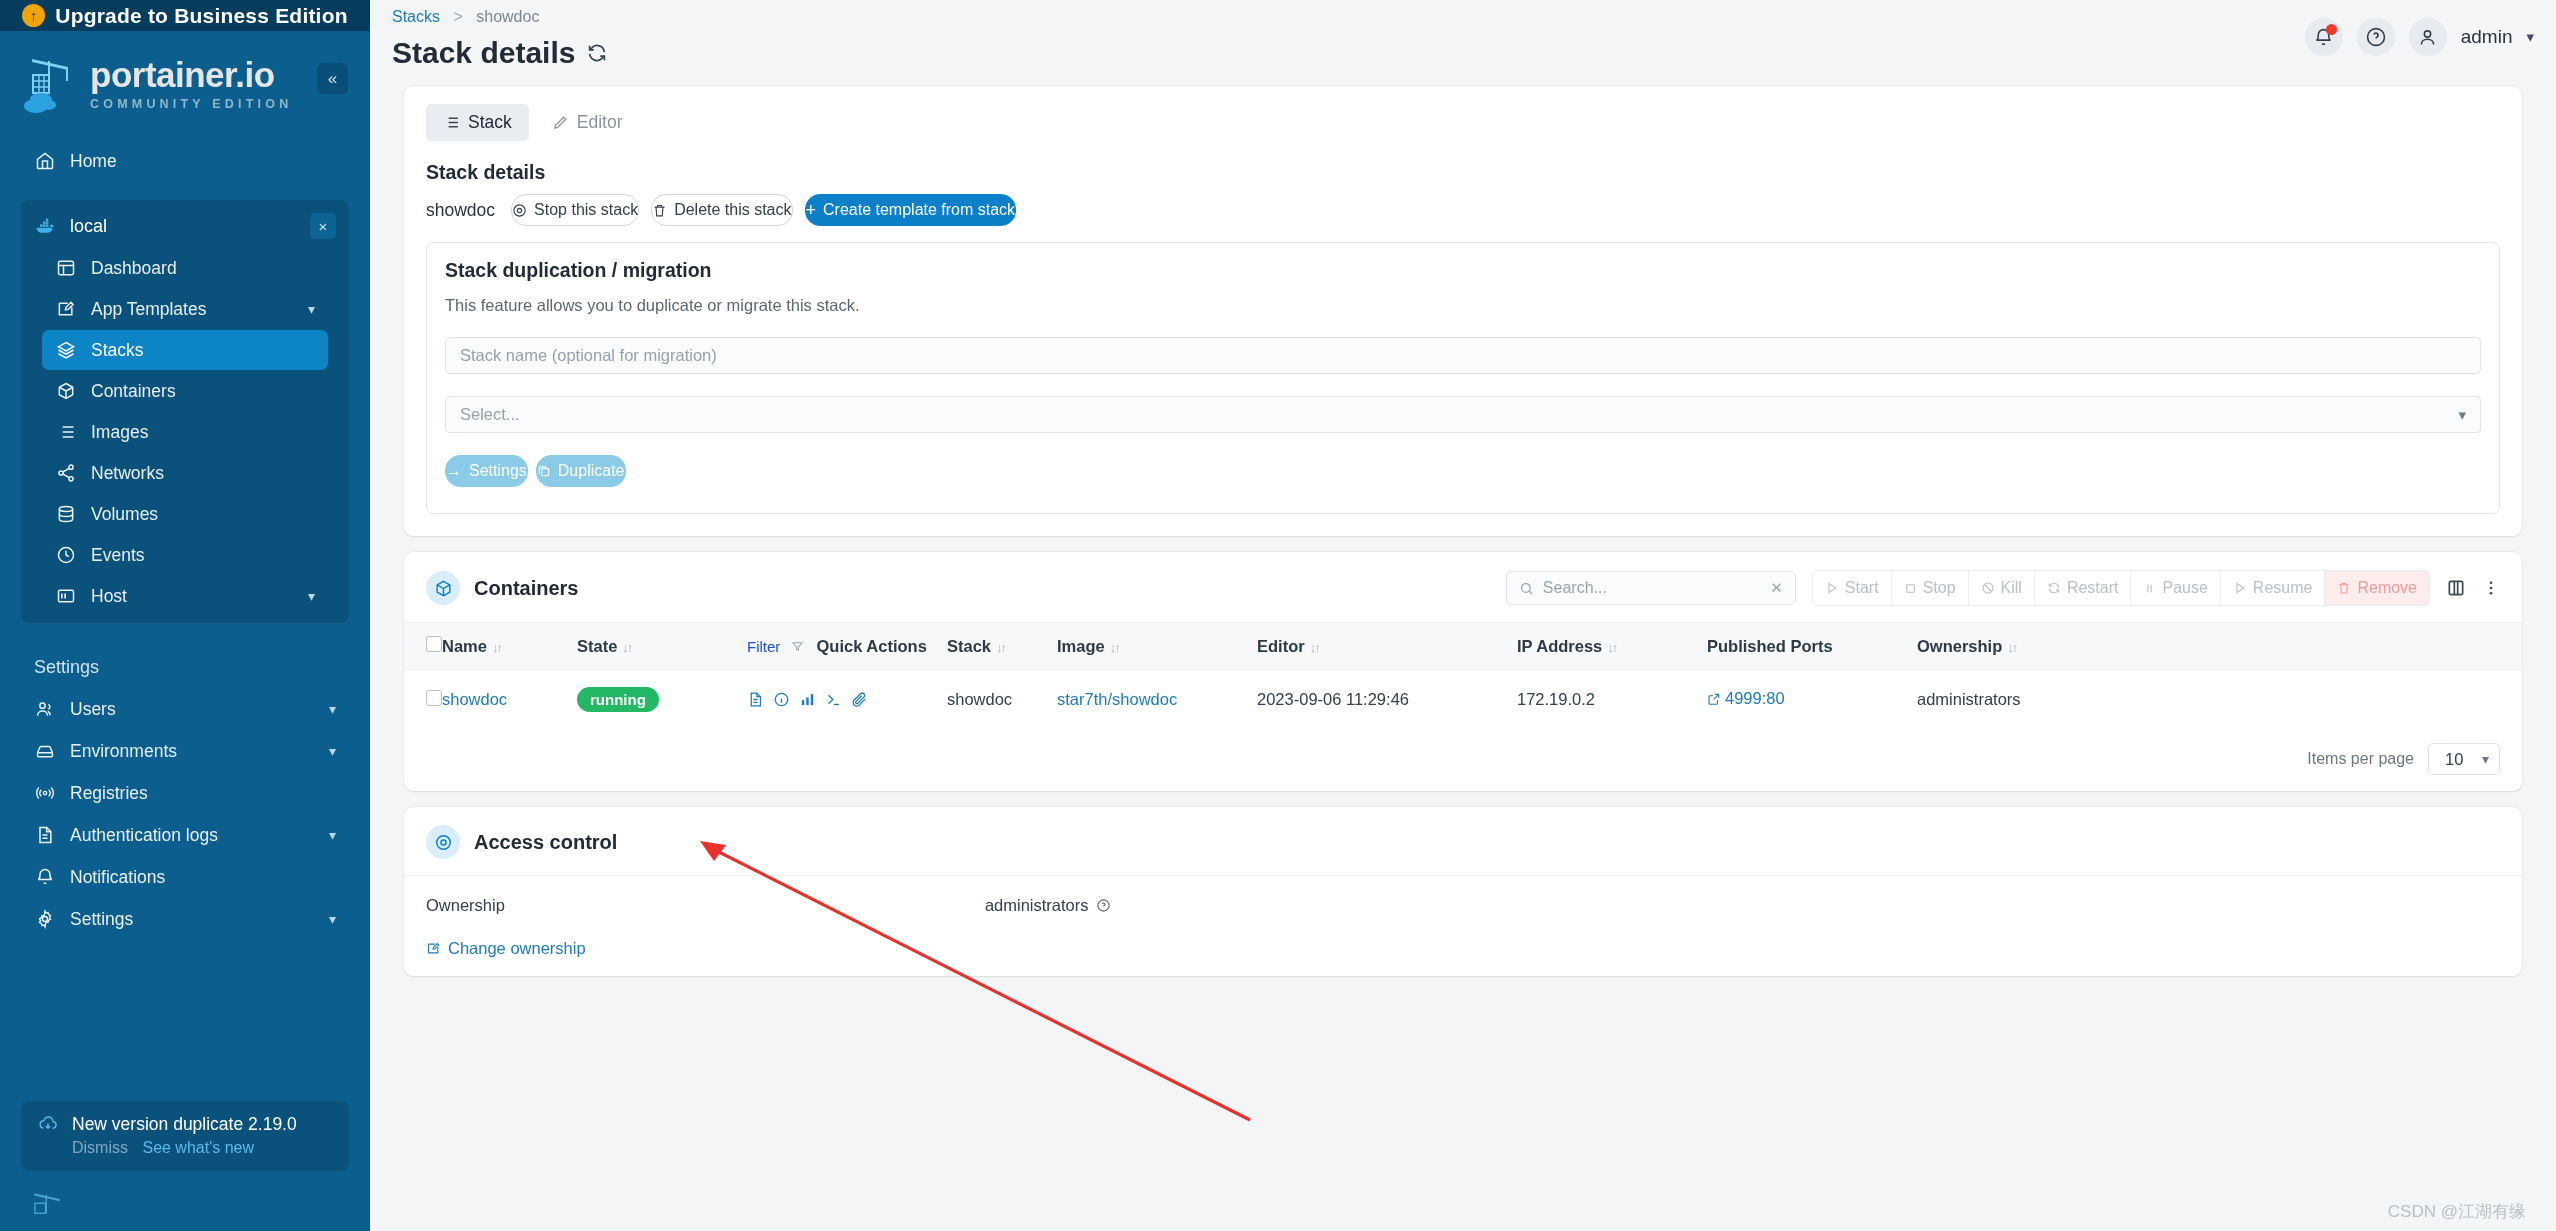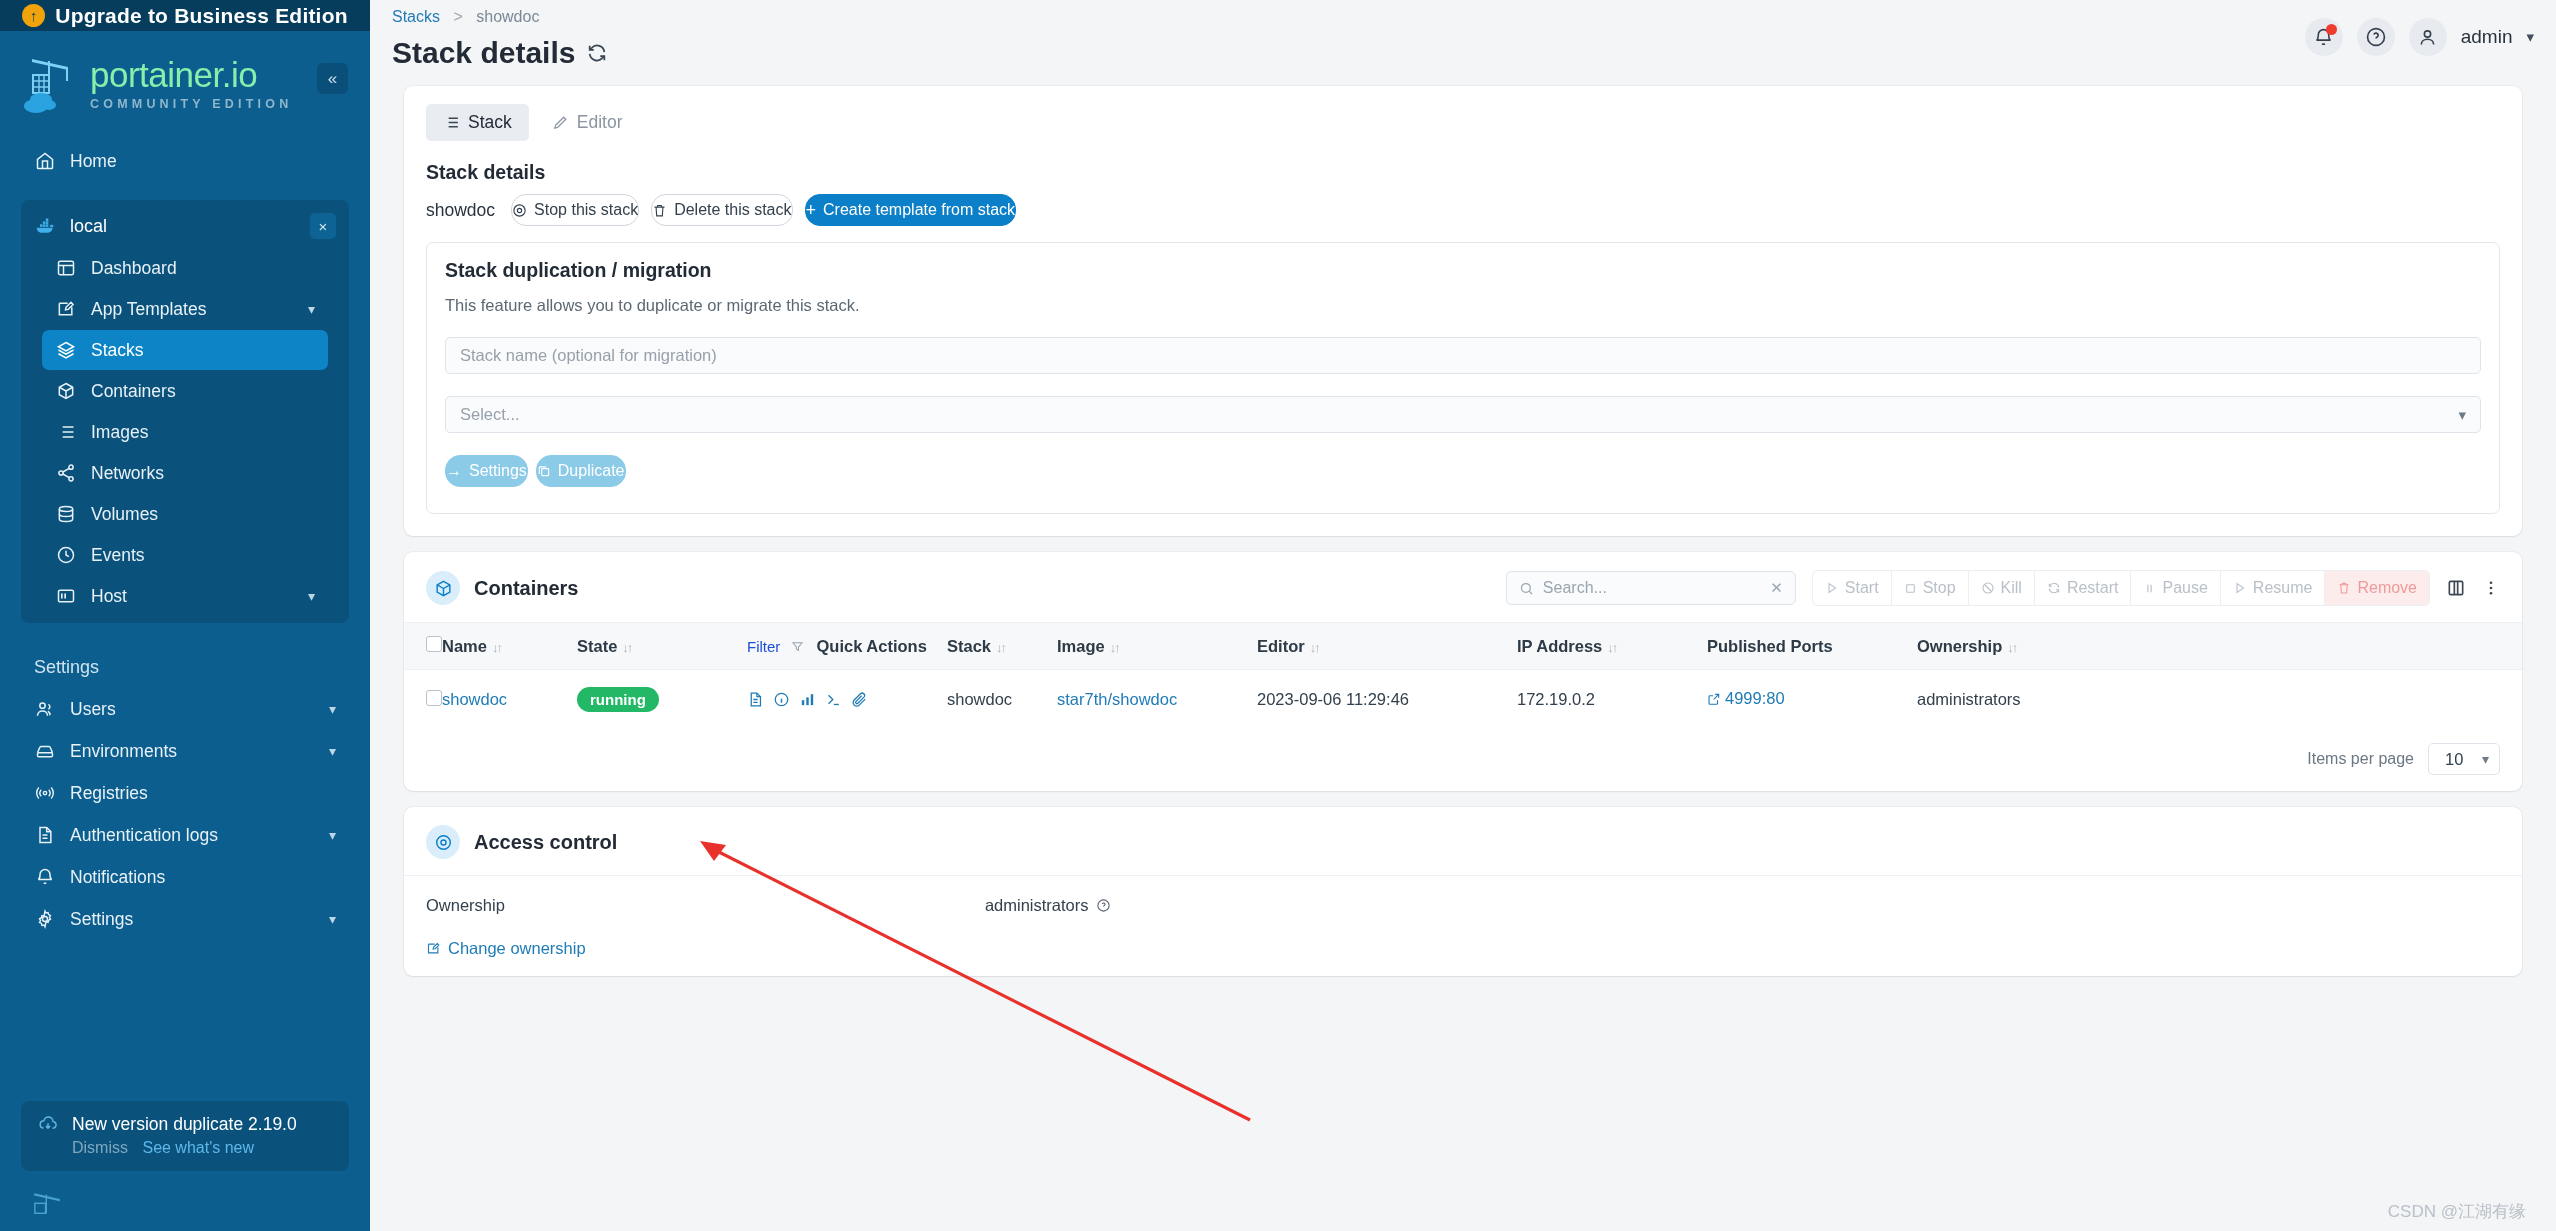--- a/index.html
+++ b/index.html
@@ -32,21 +32,21 @@
     display: flex; align-items: center; justify-content: center;
     font-size: 15px; line-height: 1;
   }
   .logo-row {
     display: flex; align-items: center; padding: 22px 24px 10px 22px;
     position: relative;
   }
   .logo-mark { width: 56px; height: 62px; flex: none; }
   .logo-text { margin-left: 12px; }
   .logo-title {
-    font-size: 35px; color: #86efac; font-weight: normal;
+    font-size: 35px; color: #e5e5e5; font-weight: bold;
     letter-spacing: -0.5px; line-height: 1;
   }
   .logo-sub {
     font-size: 12.5px; color: #8fb6cc; letter-spacing: 4.2px;
     margin-top: 5px; font-weight: bold;
   }
   .collapse-btn {
     position: absolute; right: 22px; top: 32px;
     width: 31px; height: 31px; border-radius: 6px;
     background: #0a4f79; color: #cfe3ef;

